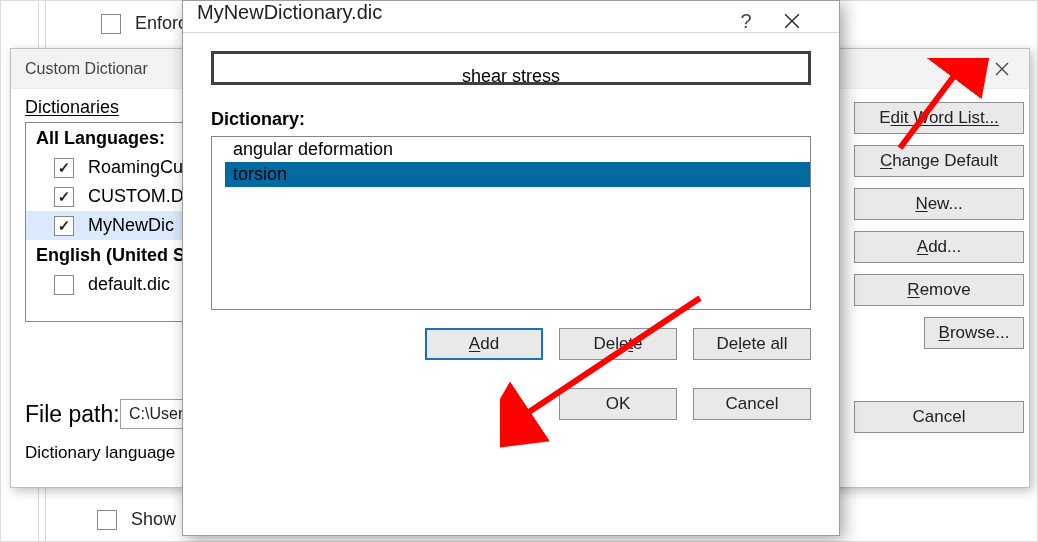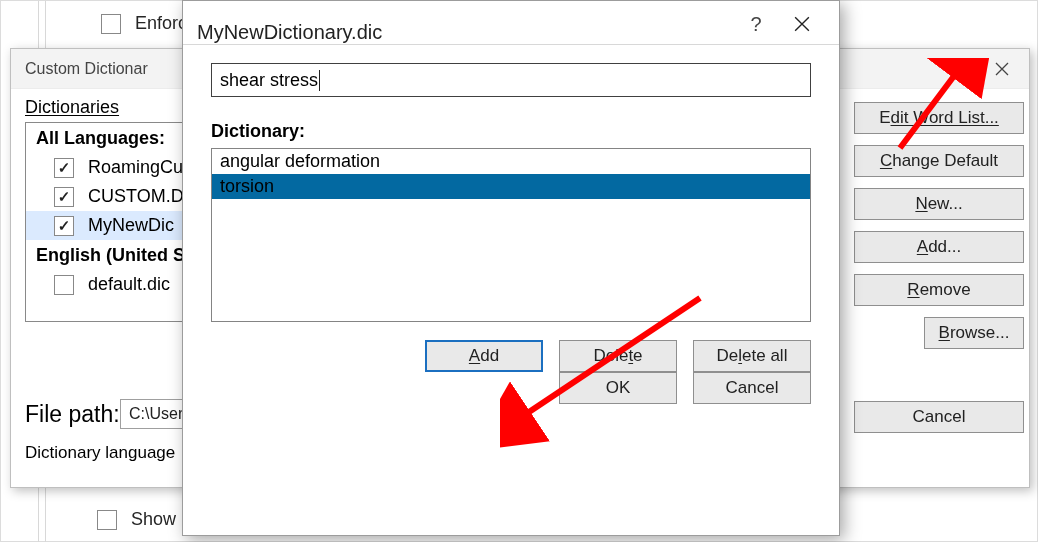--- a/index.html
+++ b/index.html
@@ -145,67 +145,70 @@
   
   .topdlg {
     position:absolute;
     left:182px; top:0;
     width:658px; height:536px;
     background:#fff;
     border:1px solid #9c9c9c;
     box-shadow: 4px 4px 16px rgba(0,0,0,0.35);
   }
   .topdlg .titlebar {
-    height:44px;
-    background:#fff;
-    display:flex; align-items:flex-end;
-    padding:0 14px 0 14px;
+    height:32px;
+    background:#fff;
+    display:flex; align-items:flex-start;
+    padding:0 24px 0 14px;
     font-size:20px;
     color:#222;
     border-bottom:1px solid #d8d8d8;
   }
   .topdlg .body {
     padding:18px 28px 14px 28px;
   }
   .fld-label {
     font-weight:700;
     font-size:18px;
     margin-bottom:6px;
   }
   .fld-label .u { text-decoration:underline; text-underline-offset:2px;}
   .wordin {
     width:100%;
     height:34px;
-    border:1px solid #404040;
+    border:3px solid #404040;
     padding:12px 8px;
     font-size:18px;
     font-family:inherit;
+    flex-direction:column;
   }
   .dictlist {
     width:100%;
     height:174px;
     border:1px solid #848484;
     background:#fff;
     font-size:18px;
     overflow:hidden;
   }
   .dictlist .opt {
     padding:2px 8px;
+    margin-left:13px;
   }
   .dictlist .opt.sel { background:#0369a1;}
   .mid-btns {
     display:flex; justify-content:flex-end;
     gap:16px;
     margin-top:18px;
   }
   .mid-btns .btn { width:118px; height:32px;}
   .mid-btns .btn.primary { border:2px solid #1b6fc0;}
   .foot-btns {
     display:flex; justify-content:flex-end;
     gap:16px;
+    margin-top:28px;
   }
   .foot-btns .btn { width:118px; height:32px;}
   .caret {
     display:inline-block;
     width:1px; height:21px;
     background:#222;
     vertical-align:middle;
     margin-left:1px;
     animation: blink 1.1s steps(1) infinite;
   }

